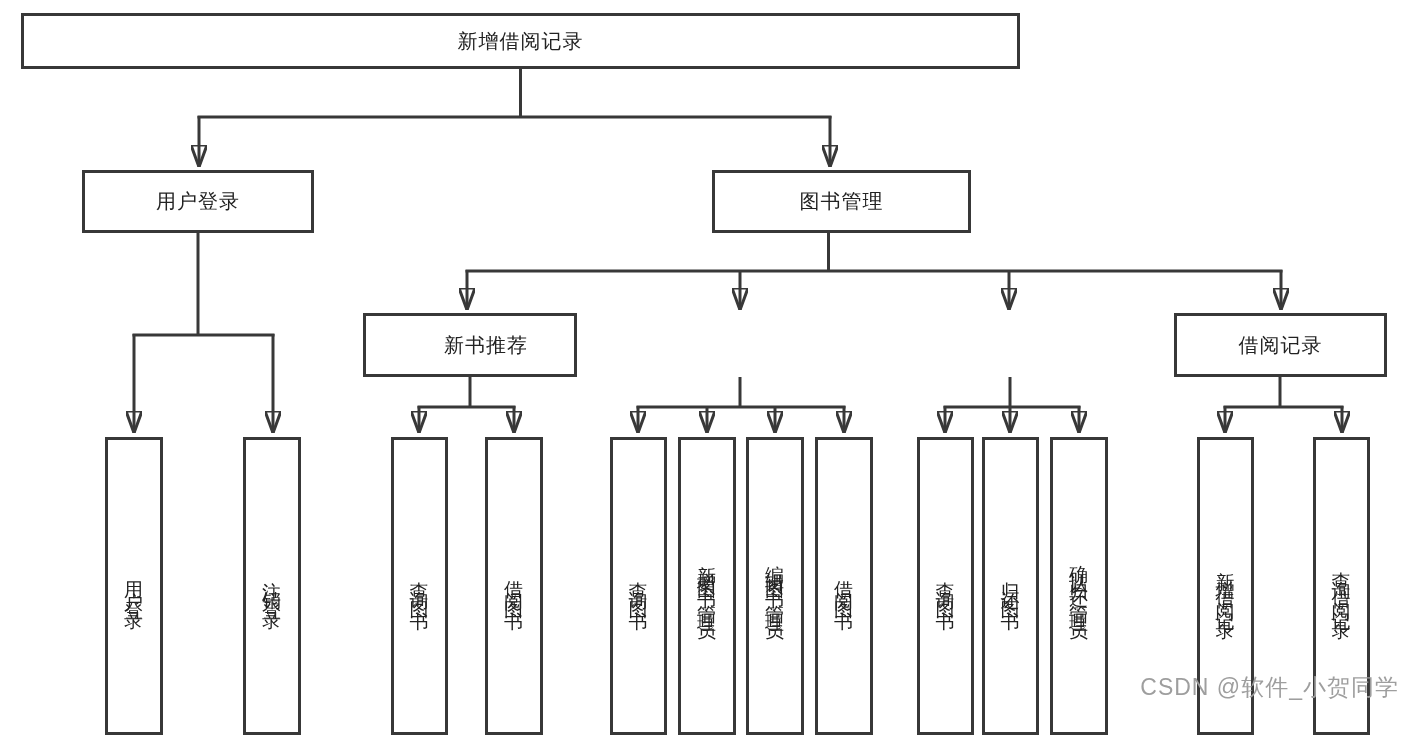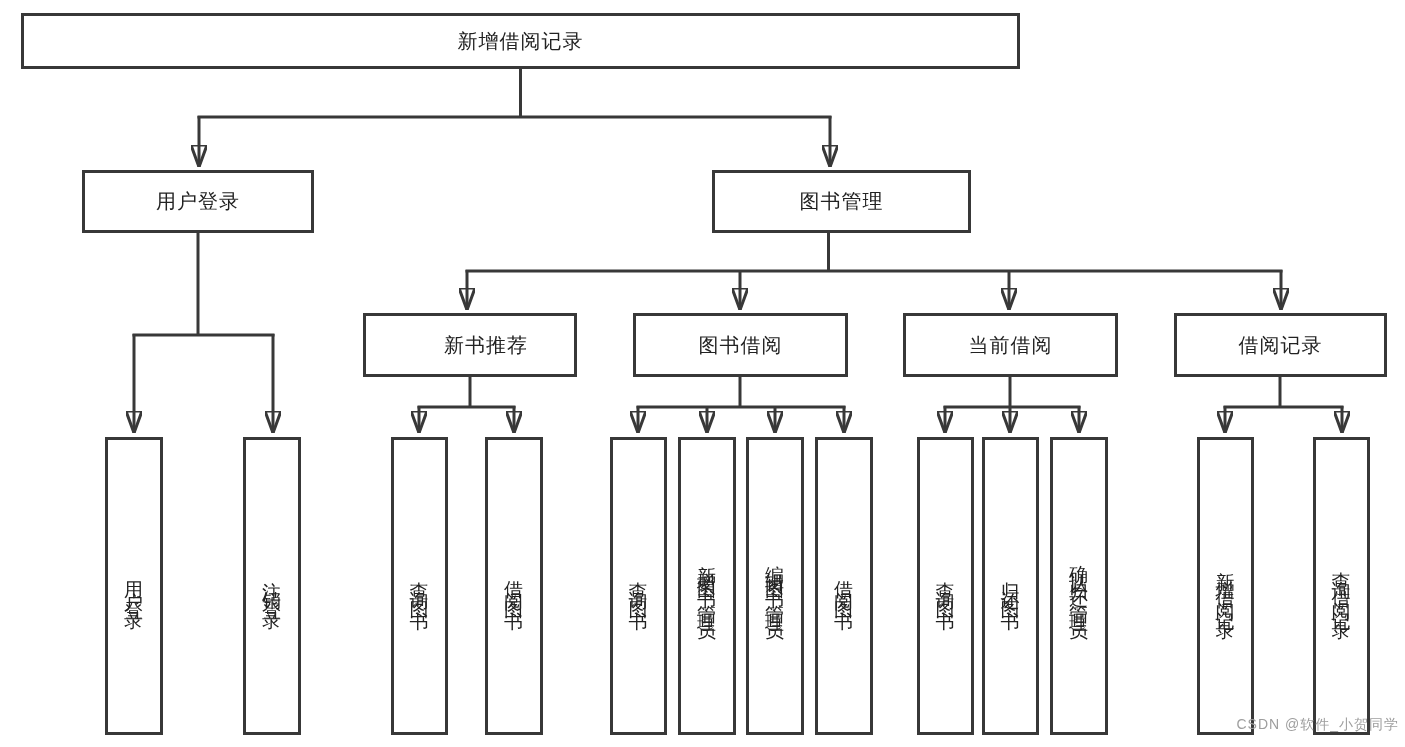--- a/index.html
+++ b/index.html
@@ -54,22 +54,22 @@
     text-orientation: mixed;
     font-size: 19px;
     color: #222222;
     letter-spacing: 10px;
     line-height: 1;
     z-index: 2;
   }
   .watermark {
     position: absolute;
     right: 6px;
-    top: 716px;
-    font-size: 14px;
+    top: 672px;
+    font-size: 23px;
     color: #9e9e9e;
     letter-spacing: 1px;
     z-index: 5;
     white-space: nowrap;
   }
 </style>
 </head>
 <body>
 
 <div id="stage">
@@ -121,22 +121,20 @@
     <line x1="1225" y1="406" x2="1225" y2="433" marker-end="url(#ah)"></line>
     <line x1="1342" y1="406" x2="1342" y2="433" marker-end="url(#ah)"></line>
   </svg>
 
   <div class="hbox" style="left:21px; top:13px; width:999px; height:56px;">新增借阅记录</div>
 
   <div class="hbox" style="left:82px; top:170px; width:232px; height:63px;">用户登录</div>
   <div class="hbox" style="left:712px; top:170px; width:259px; height:63px;">图书管理</div>
 
   <div class="hbox" style="left:363px; top:313px; width:214px; height:64px;padding-left:32px;">新书推荐</div>
-  <div class="hbox" style="left:633px; top:313px; width:215px; height:64px;">图书借阅</div>
-  <div class="hbox" style="left:903px; top:313px; width:215px; height:64px;">当前借阅</div>
   <div class="hbox" style="left:1174px; top:313px; width:213px; height:64px;">借阅记录</div>
 
   <div class="vbox" style="left:105px; width:58px;">用户登录</div>
   <div class="vbox" style="left:243px; width:58px;">注销登录</div>
 
   <div class="vbox" style="left:391px; width:57px;">查询图书</div>
   <div class="vbox" style="left:485px; width:58px;">借阅图书</div>
 
   <div class="vbox" style="left:610px; width:57px;">查询图书</div>
   <div class="vbox" style="left:678px; width:58px; letter-spacing:8px;">新增图书（管理员）</div>

